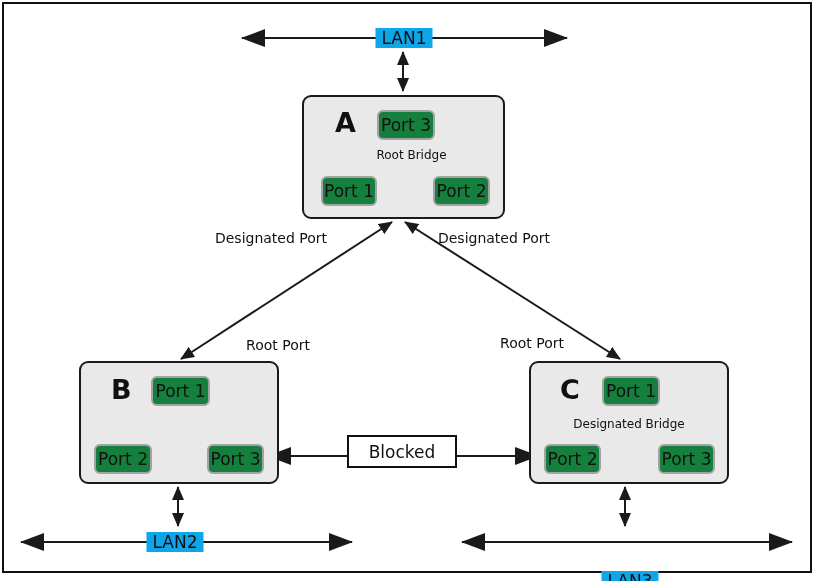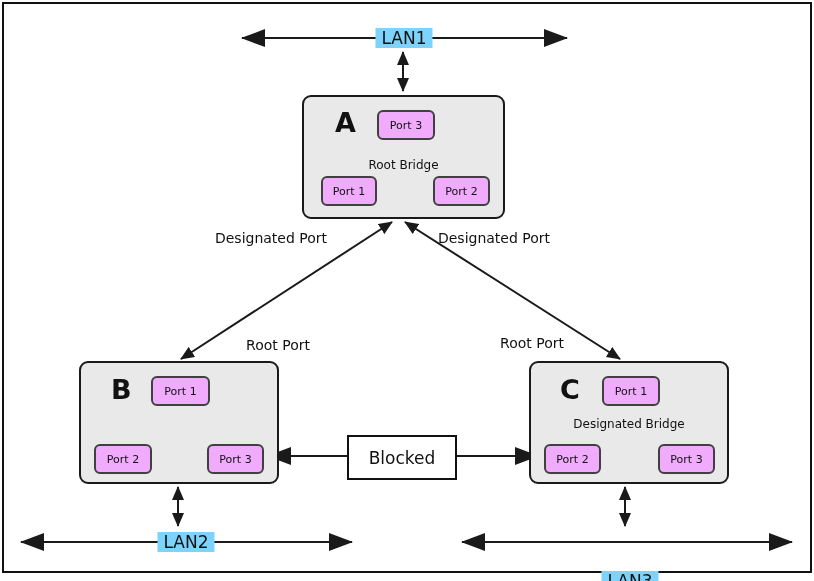--- a/index.html
+++ b/index.html
@@ -15,37 +15,37 @@
   svg.wires{position:absolute;left:0;top:0;}
   .bridge{
     position:absolute;background:#e9e9e9;border:2px solid #1a1a1a;
     border-radius:9px;box-sizing:border-box;
   }
   .bridge-letter{
     position:absolute;font-size:27px;font-weight:bold;line-height:1;
   }
   .port{
     position:absolute;display:flex;align-items:center;justify-content:center;
-    background:#f0abfc;border:2px solid #404040;border-radius:6px;
-    font-size:11px;box-sizing:border-box;white-space:nowrap;
+    background:#15803d;border:2px solid #a3a3a3;border-radius:6px;
+    font-size:17px;box-sizing:border-box;white-space:nowrap;
   }
   .role{
     position:absolute;left:0;width:100%;text-align:center;font-size:12px;
     line-height:16px;
   }
   .lan-label{
-    position:absolute;transform:translate(-50%,-50%);background:#7dd3fc;
+    position:absolute;transform:translate(-50%,-50%);background:#0ea5e9;
     padding:0 6px;font-size:17px;line-height:20px;white-space:nowrap;text-align:right;
   }
   .edge-label{
     position:absolute;transform:translate(-50%,-50%);font-size:14px;
     white-space:nowrap;
   }
   .blocked{
-    position:absolute;left:347px;top:435px;width:110px;height:45px;
+    position:absolute;left:347px;top:435px;width:110px;height:33px;
     display:flex;align-items:center;justify-content:center;
     background:#ffffff;border:2px solid #111;font-size:17px;
     box-sizing:border-box;
   }
 </style>
 </head>
 <body>
 
 <div class="canvas">
 
@@ -68,27 +68,27 @@
       <line x1="347" y1="456" x2="268" y2="456" marker-end="url(#ah-big)"></line>
       <line x1="457" y1="456" x2="538" y2="456" marker-end="url(#ah-big)"></line>
       <line x1="178" y1="487" x2="178" y2="526" marker-start="url(#ah-small)" marker-end="url(#ah-small)"></line>
       <line x1="625" y1="487" x2="625" y2="526" marker-start="url(#ah-small)" marker-end="url(#ah-small)"></line>
       <line x1="21" y1="542" x2="352" y2="542" marker-start="url(#ah-big)" marker-end="url(#ah-big)"></line>
       <line x1="462" y1="542" x2="792" y2="542" marker-start="url(#ah-big)" marker-end="url(#ah-big)"></line>
     </g>
   </svg>
 
   <div class="lan-label" style="left:404px;top:38px;">LAN1</div>
-  <div class="lan-label" style="left:186px;top:542px;">LAN2</div>
+  <div class="lan-label" style="left:175px;top:542px;">LAN2</div>
   <div class="lan-label" style="left:630px;top:542px;margin-top:39px;">LAN3</div>
 
   <div class="bridge" style="left:302px;top:95px;width:203px;height:124px;">
     <div class="bridge-letter" style="left:31px;top:12px;">A</div>
     <div class="port" style="left:73px;top:13px;width:58px;height:30px;">Port 3</div>
-    <div class="role" style="top:60px;">Root Bridge</div>
+    <div class="role" style="top:50px;padding-left:8px;">Root Bridge</div>
     <div class="port" style="left:17px;top:79px;width:56px;height:30px;">Port 1</div>
     <div class="port" style="left:129px;top:79px;width:57px;height:30px;">Port 2</div>
   </div>
 
   <div class="bridge" style="left:79px;top:361px;width:200px;height:123px;">
     <div class="bridge-letter" style="left:30px;top:13px;">B</div>
     <div class="port" style="left:70px;top:13px;width:59px;height:30px;">Port 1</div>
     <div class="port" style="left:13px;top:81px;width:58px;height:30px;">Port 2</div>
     <div class="port" style="left:126px;top:81px;width:57px;height:30px;">Port 3</div>
   </div>

